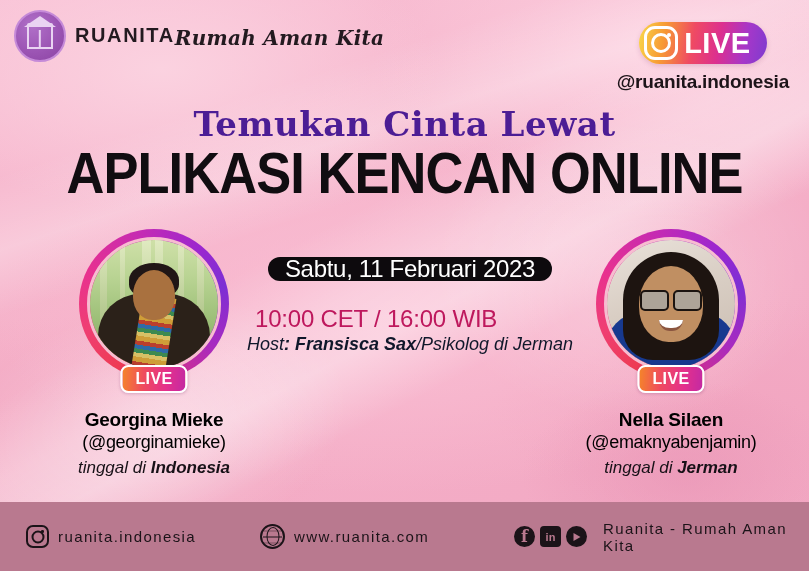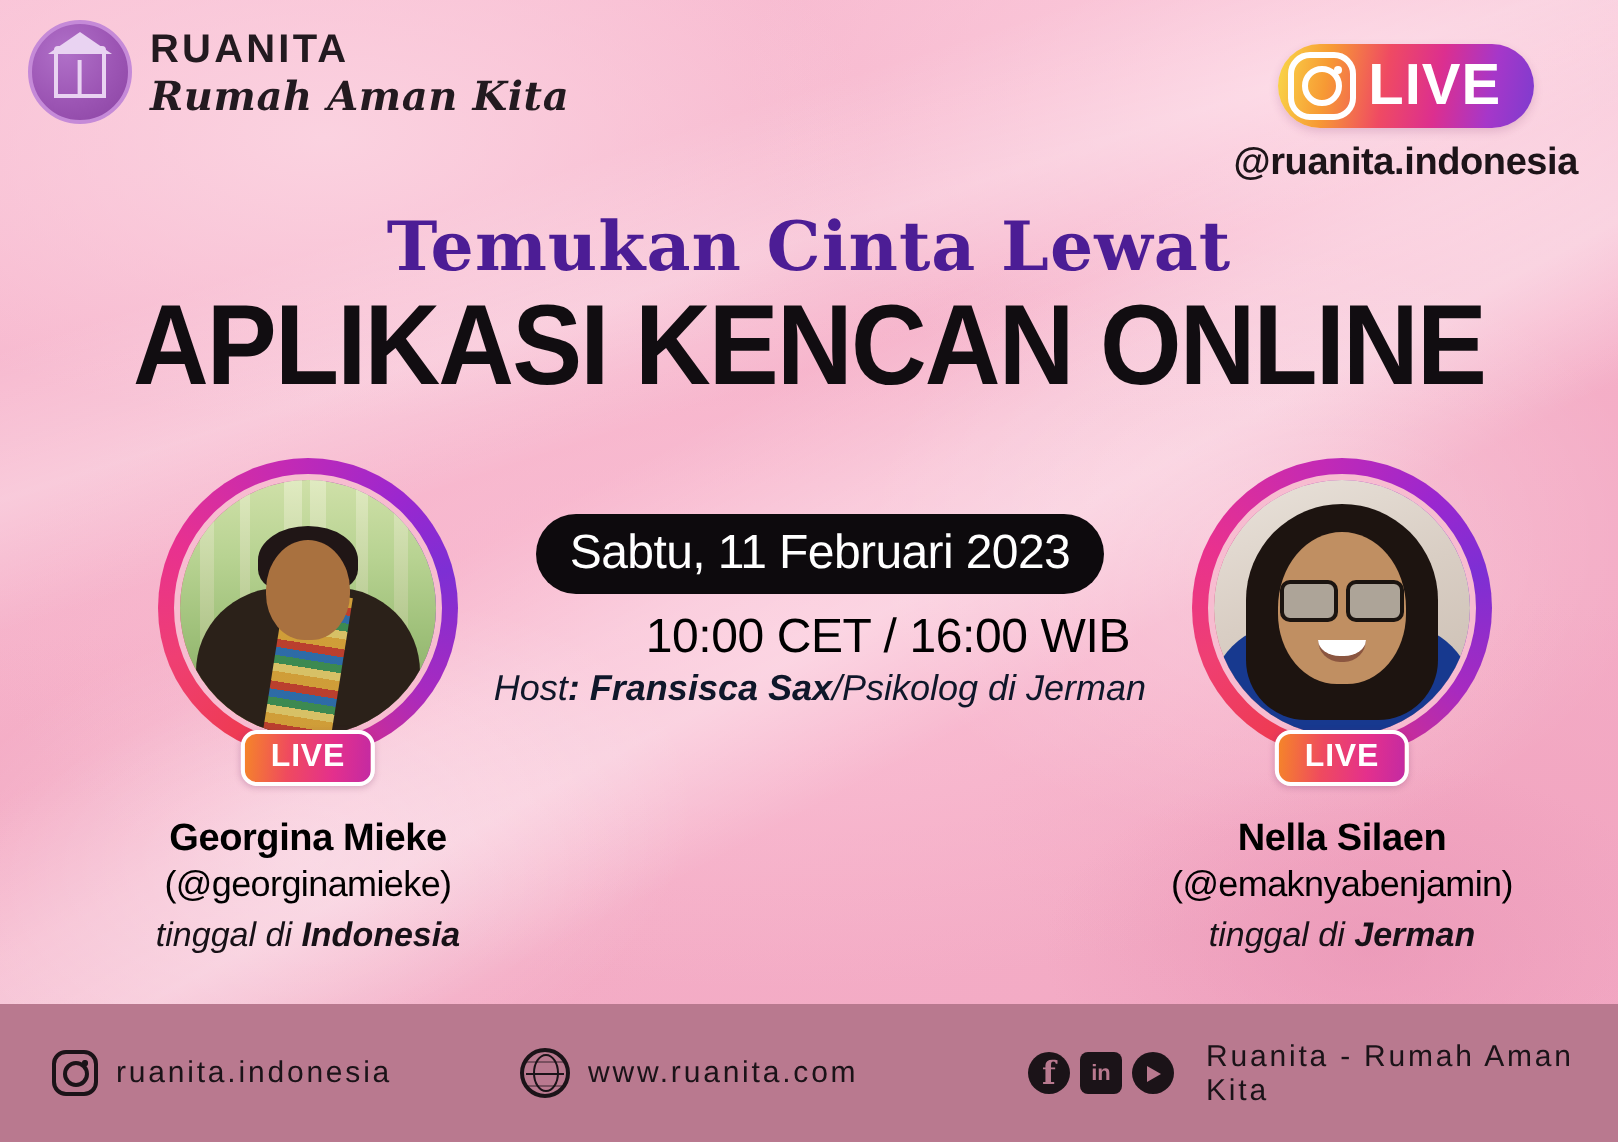--- a/index.html
+++ b/index.html
@@ -71,21 +71,21 @@
     content:""; position:absolute; left:-5px; top:-9px;
     width:0; height:0;
     border-left:16px solid transparent; border-right:16px solid transparent;
     border-bottom:11px solid #e9d3f2;
   }
   .logo-house:after {
     content:""; position:absolute; left:50%; top:5px;
     transform:translateX(-50%);
     width:2.4px; height:17px; background:#e9d3f2;
   }
-  .logo-text { display:flex; flex-direction:column; line-height:1; }
+  .logo-text { display:flex; flex-direction:row; line-height:1; }
   .logo-name {
     font-size:20px; font-weight:700; letter-spacing:1.6px; color:#231a20;
   }
   .logo-tag {
     font-family:"DejaVu Serif", serif;
     font-size:20px; font-style:italic; font-weight:700;
     color:#231a20; margin-top:3px; letter-spacing:.3px;
   }
 
   
@@ -133,30 +133,30 @@
     position:absolute; left:0; right:0; top:140px; text-align:center;
     font-size:57px; font-weight:700; color:#110d11;
     letter-spacing:-1px;
     transform:scaleX(.92); transform-origin:center;
     white-space:nowrap;
   }
 
   
   .date-pill {
     position:absolute; left:268px; top:257px;
-    width:284px; height:40px;
+    width:284px; height:24px;
     background:#0d0a0d; border-radius:20px;
     display:flex; align-items:center; justify-content:center;
   }
   .date-pill span {
     color:#fff; font-size:24px; font-weight:400; letter-spacing:-.3px;
   }
   .time-line {
     position:absolute; left:255px; width:310px; top:305px;
-    text-align:right; font-size:24px; color:#000000; letter-spacing:-.2px;
+    text-align:left; font-size:24px; color:#be185d; letter-spacing:-.2px;
   }
   .host-line {
     position:absolute; left:230px; width:360px; top:334px;
     text-align:center; font-size:18px; font-style:italic;
     color:#0f172a; white-space:nowrap;
   }
   .host-line b { font-weight:700; }
 
   
   .speaker { position:absolute; width:210px; text-align:center; }

